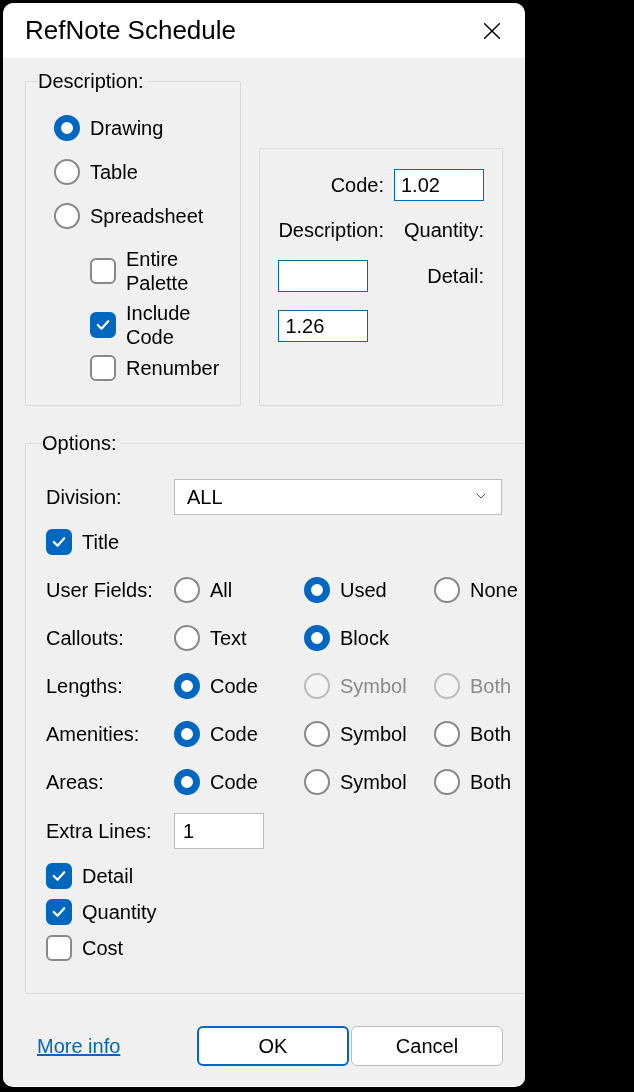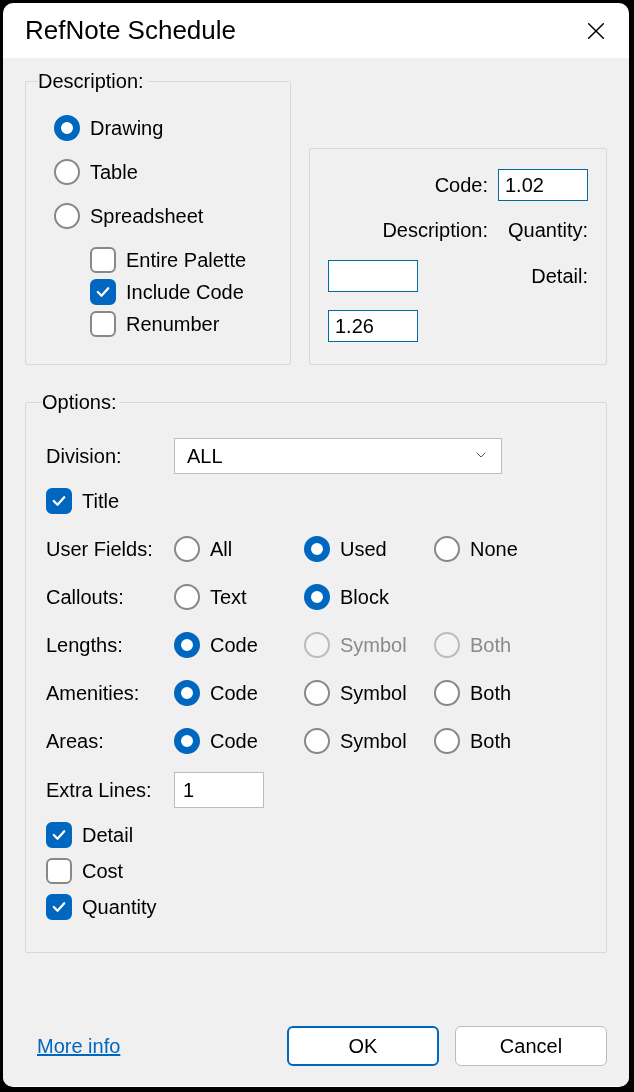--- a/index.html
+++ b/index.html
@@ -7,21 +7,21 @@
     margin: 0; padding: 0;
     width: 634px; height: 1092px;
     background: #000;
     font-family: "Segoe UI", Arial, sans-serif;
     font-size: 20px;
     color: #000;
   }
   .dialog {
     position: absolute;
     left: 3px; top: 3px;
-    width: 626px; height: 1084px;
+    width: 522px; height: 1084px;
     background: #fff;
     border-radius: 10px;
     overflow: hidden;
   }
   .titlebar {
     display: flex;
     align-items: center;
     justify-content: space-between;
     padding: 12px 18px 12px 22px;
   }
@@ -171,21 +171,21 @@
     font-size:20px;
     padding:2px 8px;
   }
 
   .footer {
     position: absolute;
     left: 0; right: 0; bottom: 0;
     padding: 14px 22px 20px 34px;
     display:flex;
     align-items: center;
-    gap: 16px;
+    gap: 2px;
   }
   .footer .link {
     color: #0067c0;
     text-decoration: underline;
     cursor: pointer;
     font-size: 20px;
   }
   .footer .spacer { flex:1; }
   .footer button {
     height: 40px;
@@ -388,32 +388,32 @@
 
       <div class="bottom-checks">
         <div class="check checked">
           <span class="box">
               <svg viewBox="0 0 24 24">
                 <path d="M5 12 L10 17 L19 7" stroke="#fff" stroke-width="3" fill="none" stroke-linecap="round" stroke-linejoin="round"></path>
               </svg>
             </span>
           <span>Detail</span>
         </div>
-        <div class="check">
-          <span class="box"></span>
-          <span>Cost</span>
-        </div>
         <div class="check checked">
           <span class="box">
               <svg viewBox="0 0 24 24">
                 <path d="M5 12 L10 17 L19 7" stroke="#fff" stroke-width="3" fill="none" stroke-linecap="round" stroke-linejoin="round"></path>
               </svg>
             </span>
           <span>Quantity</span>
         </div>
+        <div class="check">
+          <span class="box"></span>
+          <span>Cost</span>
+        </div>
       </div>
     </fieldset>
 
     <div class="footer">
       <a class="link">More info</a>
       <span class="spacer"></span>
       <button class="primary">OK</button>
       <button>Cancel</button>
     </div>
 

